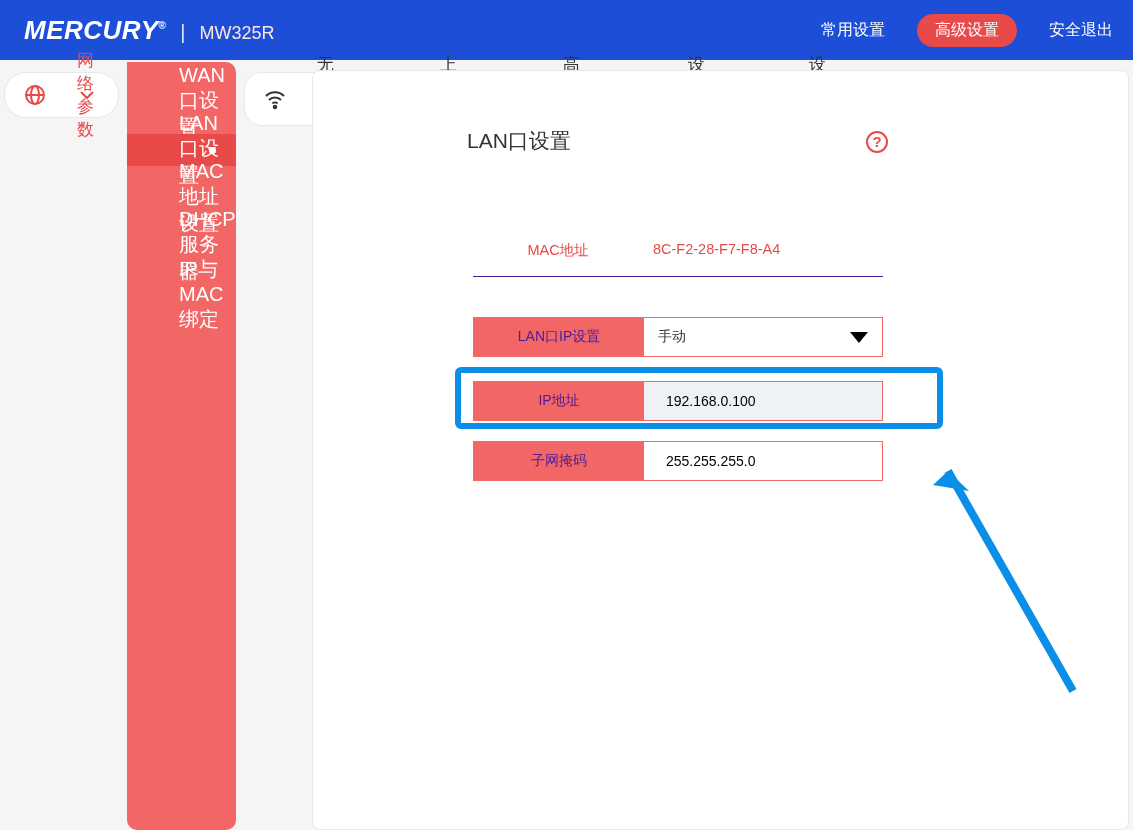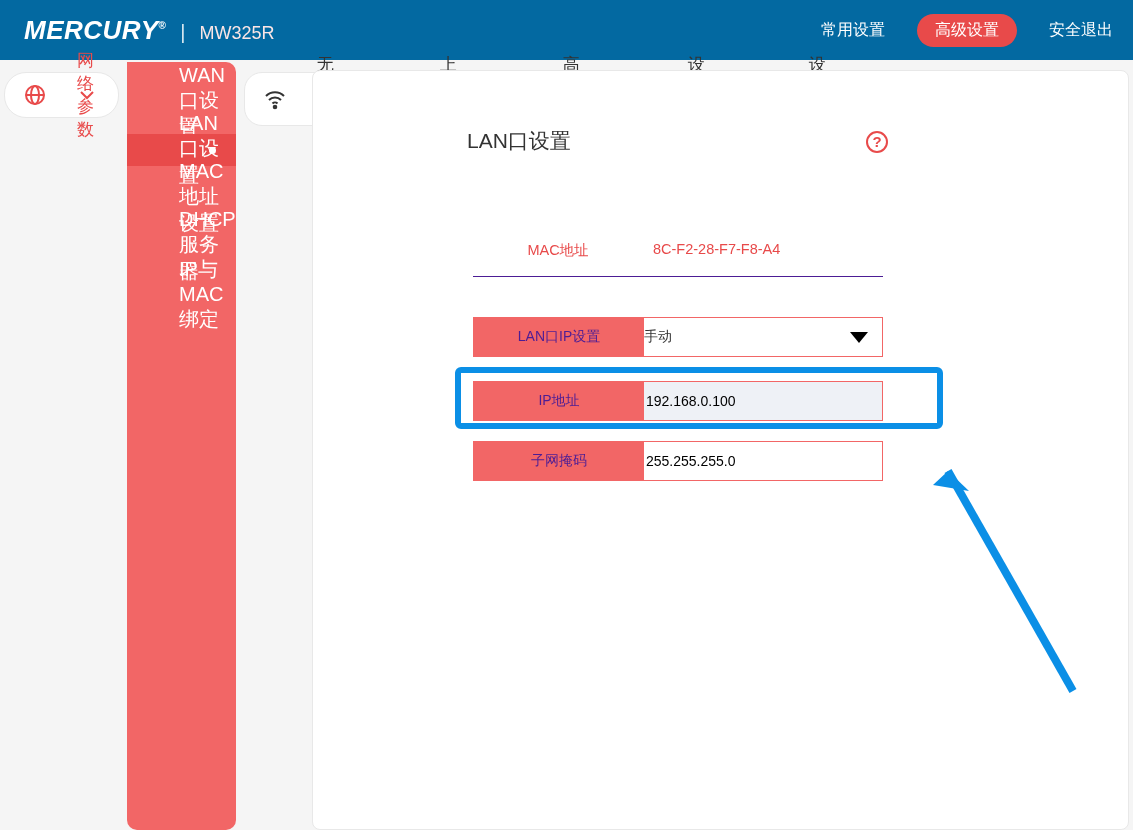--- a/index.html
+++ b/index.html
@@ -1,21 +1,21 @@
 <!DOCTYPE html>
 <html><head>
 <meta charset="utf-8">
 <style>
   * { box-sizing: border-box; margin: 0; padding: 0; font-family: "Microsoft YaHei", Arial, sans-serif; }
   body { width: 1133px; height: 830px; background: #f5f5f5; overflow: hidden; }
 
   
   .header {
     height: 60px;
-    background: #0369a1;
+    background: #1d4ed8;
     display: flex;
     align-items: center;
     padding: 0 20px 0 24px;
     color: #fff;
   }
   .brand { display: flex; align-items: baseline; }
   .brand-logo {
     font-family: Arial, sans-serif;
     font-size: 26px;
     font-weight: 700;
@@ -161,27 +161,28 @@
     color: #4c1d95;
     font-size: 14px;
     display: flex;
     align-items: center;
     justify-content: center;
   }
   .field-row .val {
     flex: 1;
     display: flex;
     align-items: center;
+    padding-left: 14px;
     font-size: 14px;
     color: #333;
     position: relative;
   }
   .field-row .val input {
     border: none; outline: none; width: 100%; height: 100%; font-size: 14px;
-    padding-left: 2px; background: transparent;
+    padding-left: 22px; background: transparent;
   }
   .select-caret {
     position: absolute; right: 14px; top: 14px;
     width: 0; height: 0;
     border-left: 9px solid transparent;
     border-right: 9px solid transparent;
     border-top: 11px solid #000;
   }
 
   .ip-highlight {

